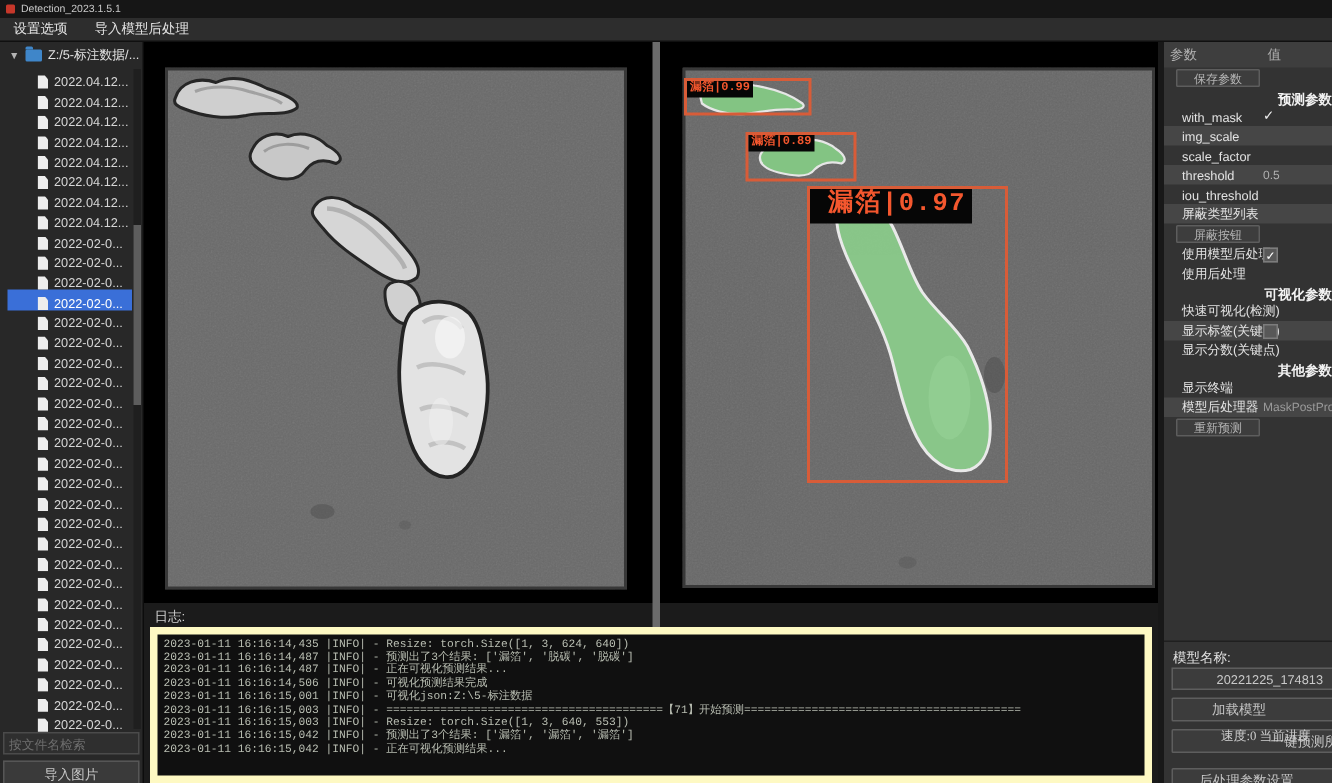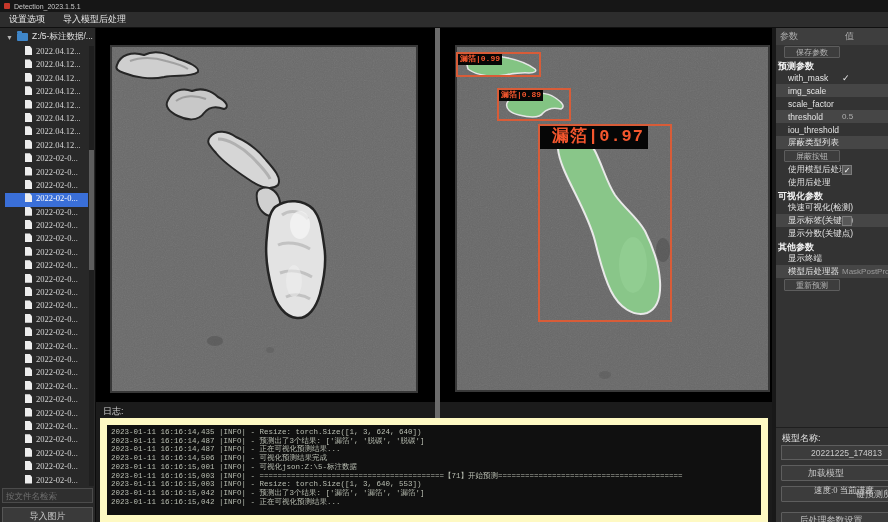--- a/index.html
+++ b/index.html
@@ -21,22 +21,22 @@
   .tree { position:absolute; left:0; top:28px; width:96px; height:494px;
     background:#282828; border-right:1px solid #0c0c0c; overflow:hidden; }
   .tree-root { position:absolute; left:0; top:2px; height:14px; display:flex; align-items:center; }
   .tree-arrow { color:#b4b4b4; font-size:7px; margin-left:6px; flex:none; }
   .folder-ic { width:11px; height:8px; background:#3f86c9; margin-left:4px; position:relative;
     border-radius:1px; flex:none; }
   .folder-ic:before { content:""; position:absolute; top:-2px; left:0; width:5px; height:2px;
     background:#3f86c9; border-radius:1px 1px 0 0; }
   .root-label { font-size:8.5px; color:#e3e3e3; margin-left:4px; white-space:nowrap; }
   .tree-items { position:absolute; left:0; top:18px; width:96px; }
-  .tree-row { height:13.4px; display:flex; align-items:flex-start;
-    margin:0 8px 0 5px; padding-left:20px;font-family:Liberation Serif, serif; }
+  .tree-row { height:13.4px; display:flex; align-items:flex-end;
+    margin:0 8px 0 5px; padding-left:20px; }
   .tree-row.selected { background:#3a6fd8; }
   .page-icon { width:7px; height:9px; background:#ededed; flex:none;
     clip-path:polygon(0 0,70% 0,100% 28%,100% 100%,0 100%); }
   .tree-label { font-size:8.5px; color:#d6d6d6; margin-left:4px; white-space:nowrap; }
   .tree-row.selected .tree-label { color:#fff; }
   .tree-sbar { position:absolute; right:1px; top:18px; width:5px; height:440px; background:#1f1f1f; }
   .tree-thumb { position:absolute; right:1px; top:122px; width:5px; height:120px; background:#5d5d5d; }
   .search-input { position:absolute; left:2px; top:460px; width:91px; height:15px;
     background:#2f2f2f; border:1px solid #4b4b4b; color:#c0c0c0; font-size:8.5px; padding:0 3px;
     font-family:inherit; }
@@ -50,31 +50,31 @@
   .img-right { position:absolute; left:359px; top:17px; width:315px; height:347px; }
   .img-left svg, .img-right svg { display:block; width:100%; height:100%; }
   .vsplit { position:absolute; left:339px; top:0; width:5px; height:390px; background:#6b6b6b; }
   .det-box { position:absolute; border:2px solid #d85c38; }
   .det-label { position:absolute; background:#060606; color:#f4572e; font-weight:bold;
     white-space:nowrap; line-height:1.1;font-family:Liberation Mono, monospace; }
   .det-label.small { font-size:8px; padding:1px 2px; }
   .det-label.big   { font-size:17px; padding:2px 4px; letter-spacing:1px; }
   .log-title { position:absolute; left:7px; top:377px; font-size:9px; color:#cfcfcf; }
   .log-box { position:absolute; left:4px; top:390px; width:668px; height:104px;
-    background:#101010; border:7px solid #fef9c3; overflow:hidden; padding:3px 0 0 4px; }
+    background:#101010; border:5px solid #fef9c3; overflow:hidden; padding:3px 0 0 4px; }
   .log-line { font-family:"Liberation Mono","DejaVu Sans Mono",monospace;
     font-size:7.5px; line-height:8.7px; color:#b9beb2; white-space:nowrap; }
   
   .params { position:absolute; left:772px; top:28px; width:116px; height:494px;
     background:#333333; border-left:4px solid #181818; overflow:hidden; }
   .phead { height:17px; background:#3e3e3e; display:flex; align-items:center;
     font-size:9px; color:#b2b2b2; }
   .phead .c1 { margin-left:4px; width:65px; } 
   .prow .v-section, .prow .v-button, .prow .v-row { display:none; }
-  .prow.k-section { height:12px; }
+  .prow.k-section { height:12px;text-align:right; }
   .prow.k-section .v-section { display:block; font-size:9px; font-weight:bold; color:#f2f2f2; padding:1px 0 0 2px; }
   .prow.k-button { height:14px; display:flex; align-items:center; }
   .prow.k-button .v-button { display:inline-block; margin-left:8px; width:56px; height:12px;
     background:#3d3d3d; border:1px solid #5d5d5d; color:#b5b5b5; font-size:8px; line-height:9px;
     padding:0; font-family:inherit; border-radius:1px; }
   .prow.k-row { height:13px; }
   .prow.k-row .v-row { display:flex; align-items:center; height:13px; }
   .prow.k-row.stripe { background:#464646; }
   .plabel { margin-left:12px; width:54px; flex:none; font-size:8.5px; color:#e3e3e3; white-space:nowrap; }
   .pvalue { flex:none; white-space:nowrap; }

